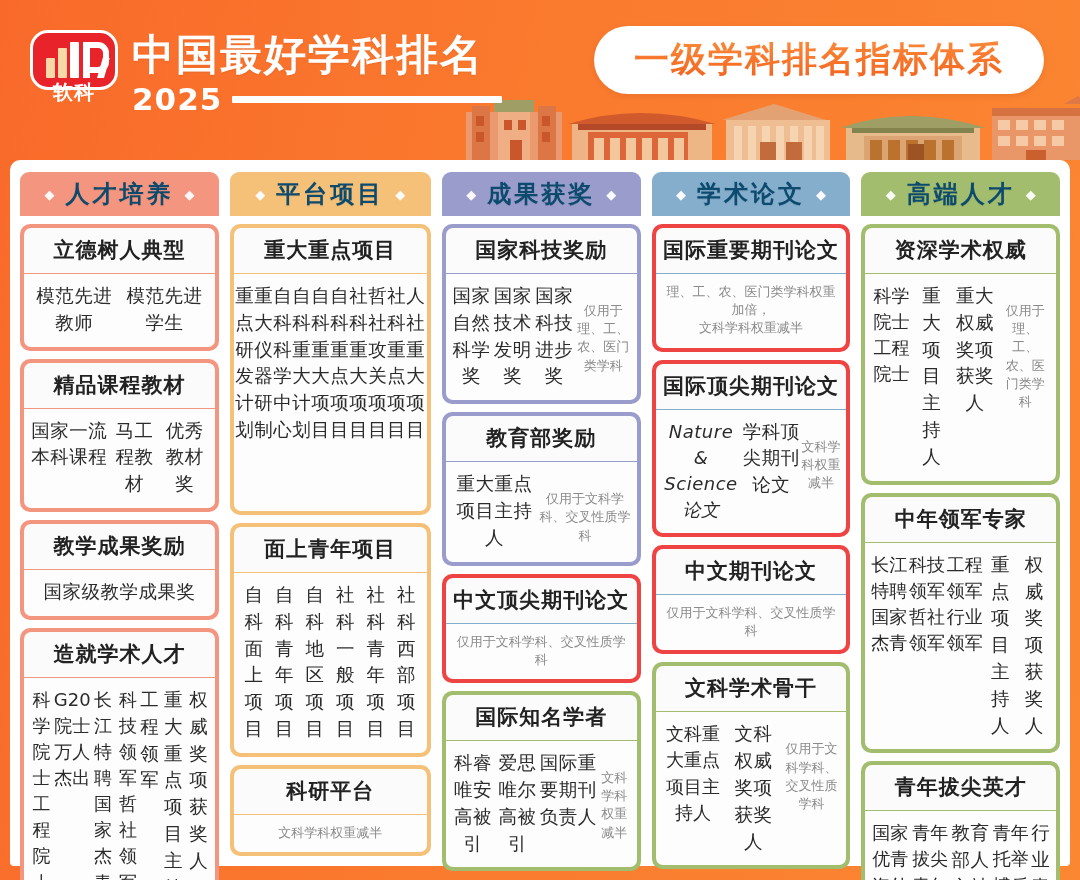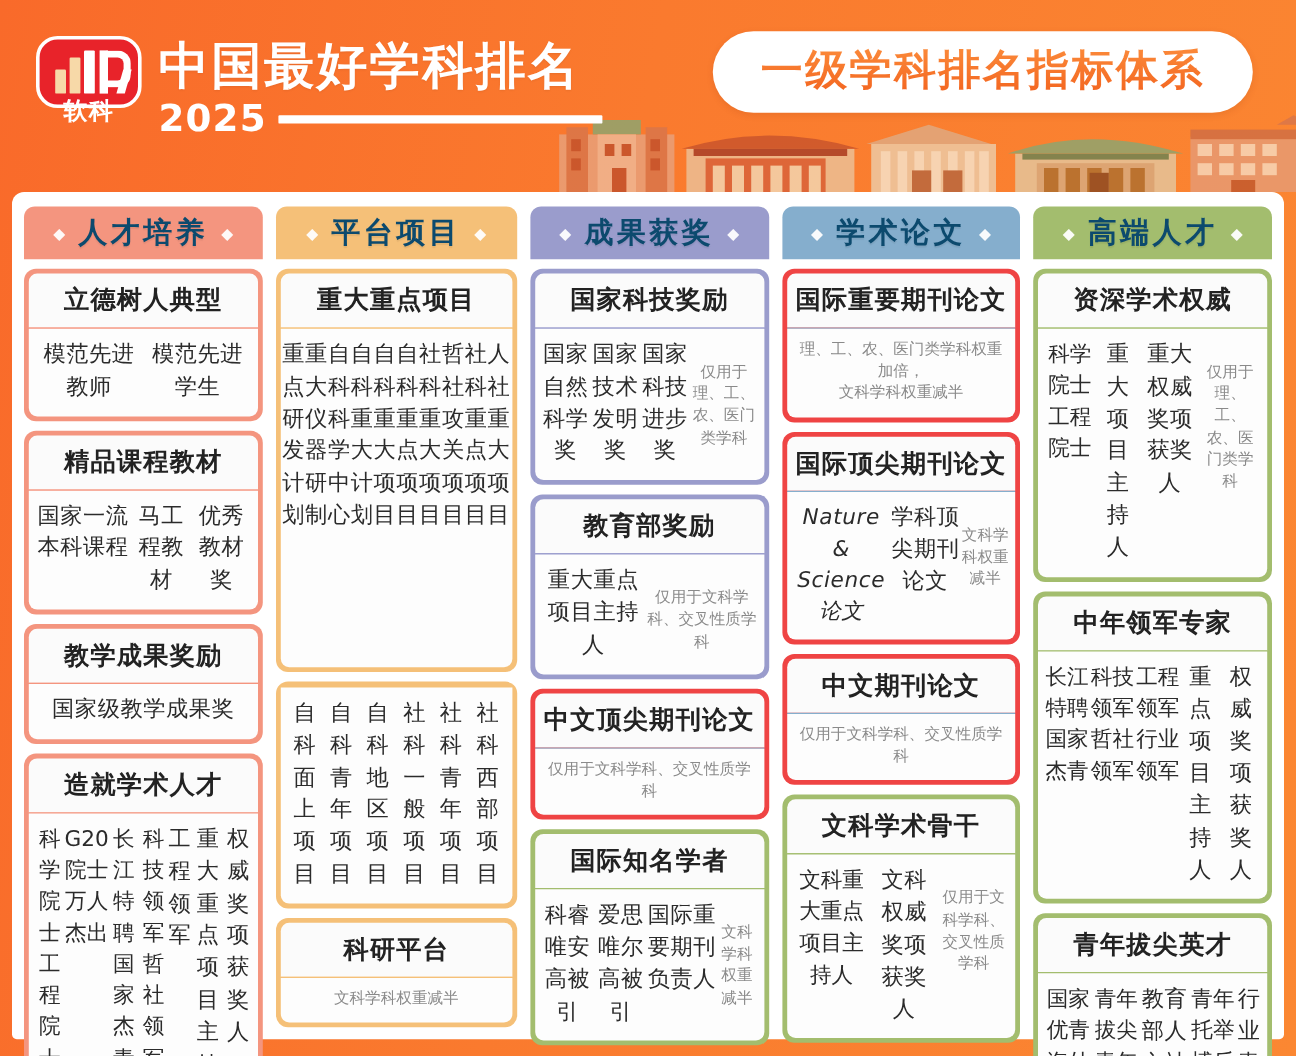--- a/index.html
+++ b/index.html
@@ -366,20 +366,21 @@
           <div class="item">自科重大计划</div>
           <div class="item">自科重大项目</div>
           <div class="item">自科重点项目</div>
           <div class="item">社科重大项目</div>
           <div class="item">哲社攻关项目</div>
           <div class="item">社科重点项目</div>
           <div class="item">人社重大项目</div>
         </div>
       </div>
       <div class="group fr-c2">
+        <div class="grp-title">面上青年项目</div>
         <div class="sep sp-c2"></div>
         <div class="grp-body">
           <div class="item">自科面上项目</div>
           <div class="item">自科青年项目</div>
           <div class="item">自科地区项目</div>
           <div class="item">社科一般项目</div>
           <div class="item">社科青年项目</div>
           <div class="item">社科西部项目</div>
         </div>
       </div>

